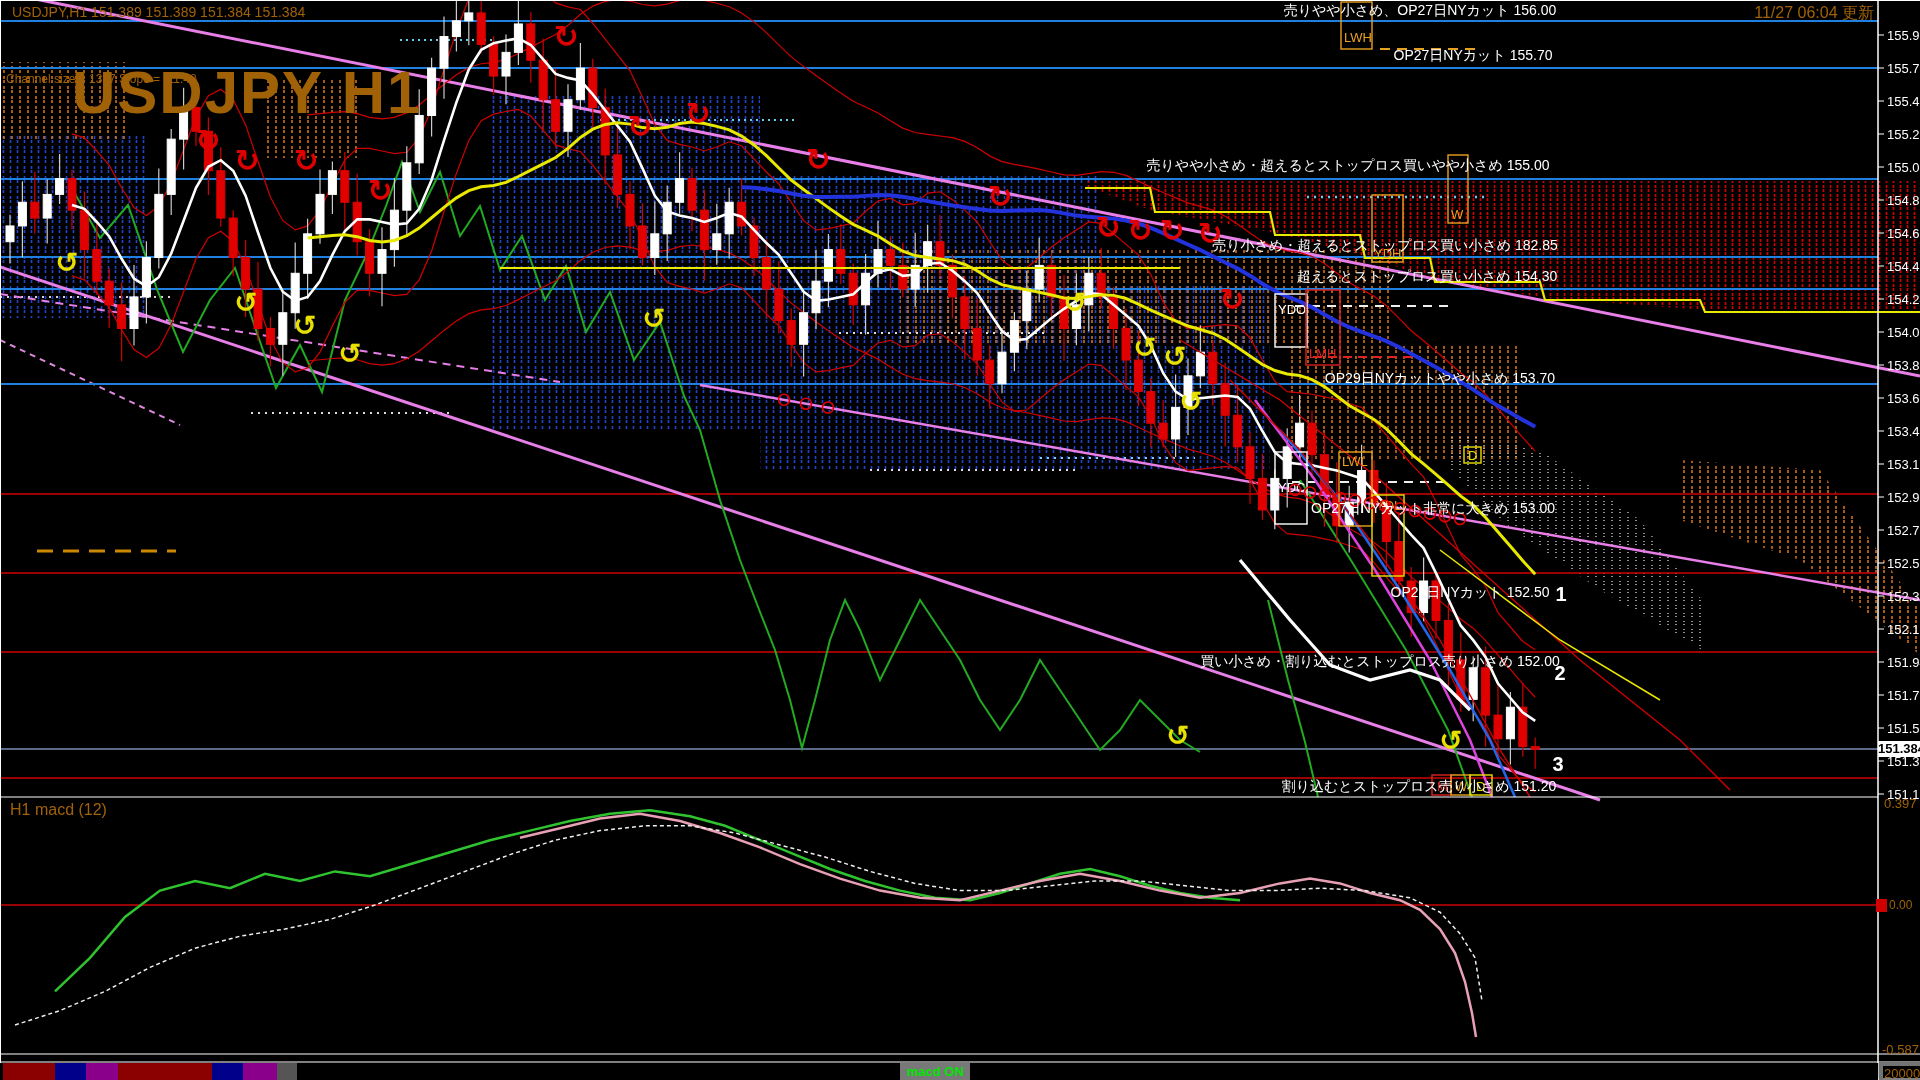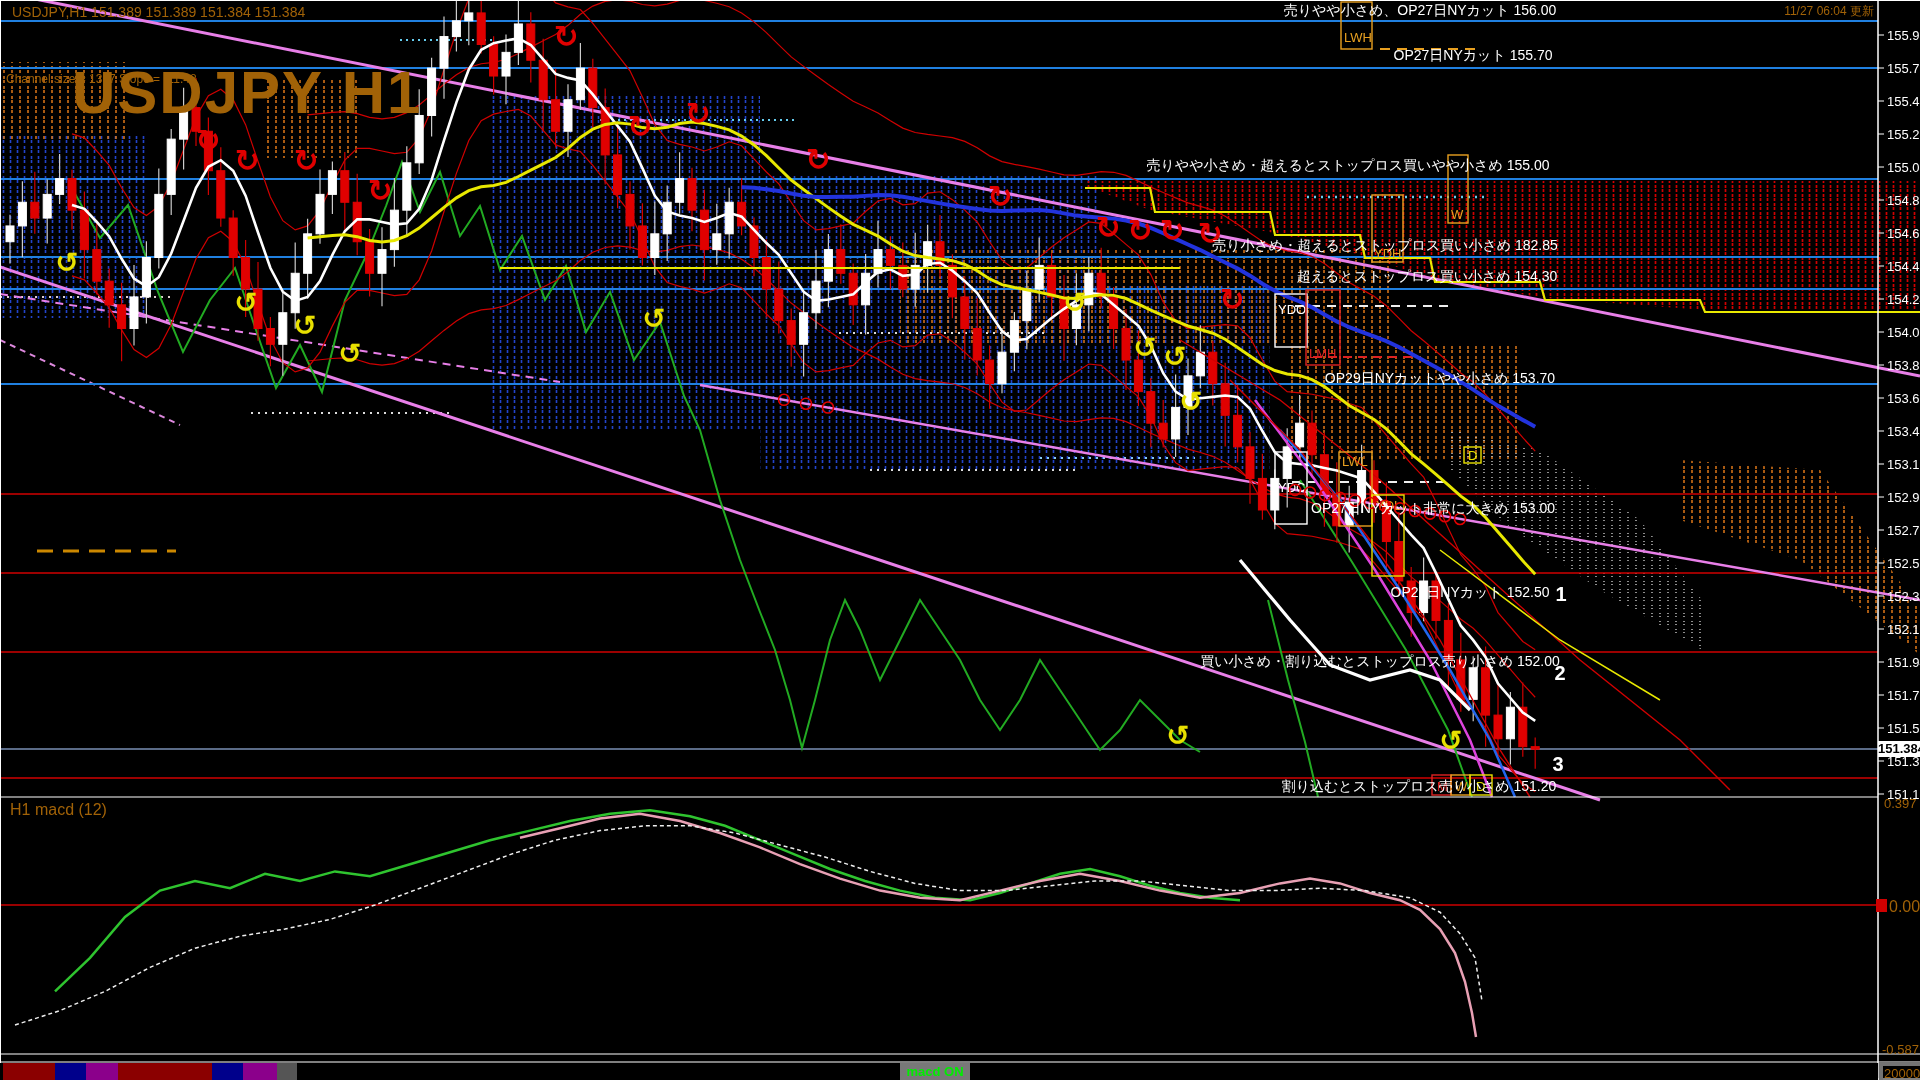--- a/index.html
+++ b/index.html
@@ -3,26 +3,26 @@
 <meta charset="utf-8">
 <style>
   html,body{margin:0;padding:0;background:#000;}
   #app{position:relative;width:1920px;height:1080px;background:#000;overflow:hidden;
        font-family:"Liberation Sans","DejaVu Sans",sans-serif;}
   #svg{position:absolute;left:0;top:0;}
   .overlay{position:absolute;color:#a16207;white-space:nowrap;}
   #ticker{left:12px;top:4px;font-size:14px;}
   #channel-info{left:6px;top:72px;font-size:12px;}
   #watermark{left:72px;top:58px;font-size:60px;font-weight:600;letter-spacing:2px;}
-  #updated{right:46px;top:3px;font-size:12px;}
+  #updated{right:46px;top:3px;font-size:16px;}
   #macd-pane-label{left:10px;top:801px;font-size:16px;}
   #macd-max{left:1884px;top:796px;font-size:13px;}
   #macd-min{left:1882px;top:1042px;font-size:13px;}
   #macd-zero-chip{left:1876px;top:899px;width:11px;height:13px;background:#d00000;position:absolute;}
-  #macd-zero{left:1889px;top:898px;font-size:16px;}
+  #macd-zero{left:1889px;top:898px;font-size:12px;}
   #volume-box{left:1879px;top:1062px;width:39px;height:15px;border:4px solid #737373;
               font-size:13px;line-height:15px;padding-left:1px;}
   #current-price{left:1878px;top:741px;width:43px;height:16px;background:#fff;color:#000;
                  font-size:13px;line-height:16px;text-align:center;font-weight:bold;position:absolute;}
   .ann{position:absolute;color:#fff;font-size:14px;white-space:nowrap;transform:translate(-50%,-50%);}
   .target-num{position:absolute;color:#fff;font-size:20px;font-weight:bold;transform:translate(-50%,-50%);}
   .tick-label{position:absolute;color:#fff;font-size:13px;transform:translateY(-50%);}
   #bottom-bar{position:absolute;left:0;top:1063px;width:1878px;height:17px;background:#000;}
   .bar-seg{position:absolute;top:0;height:17px;}
   #bar-date{position:absolute;left:126px;top:1px;font-size:13px;font-weight:bold;color:#fff;}

